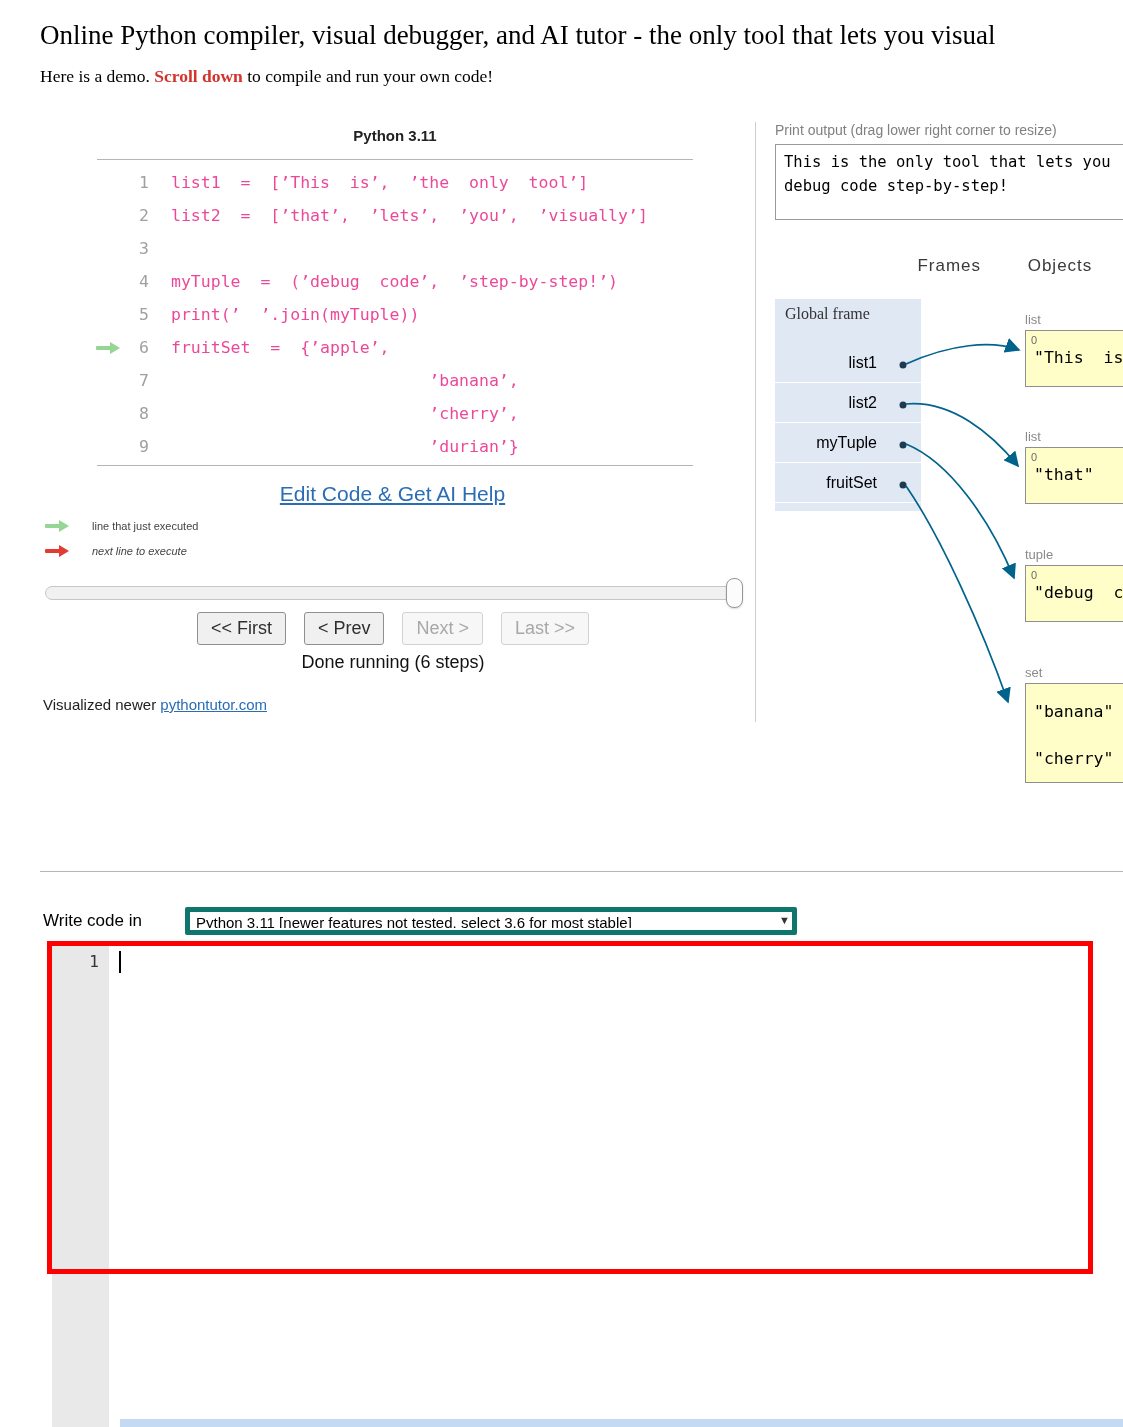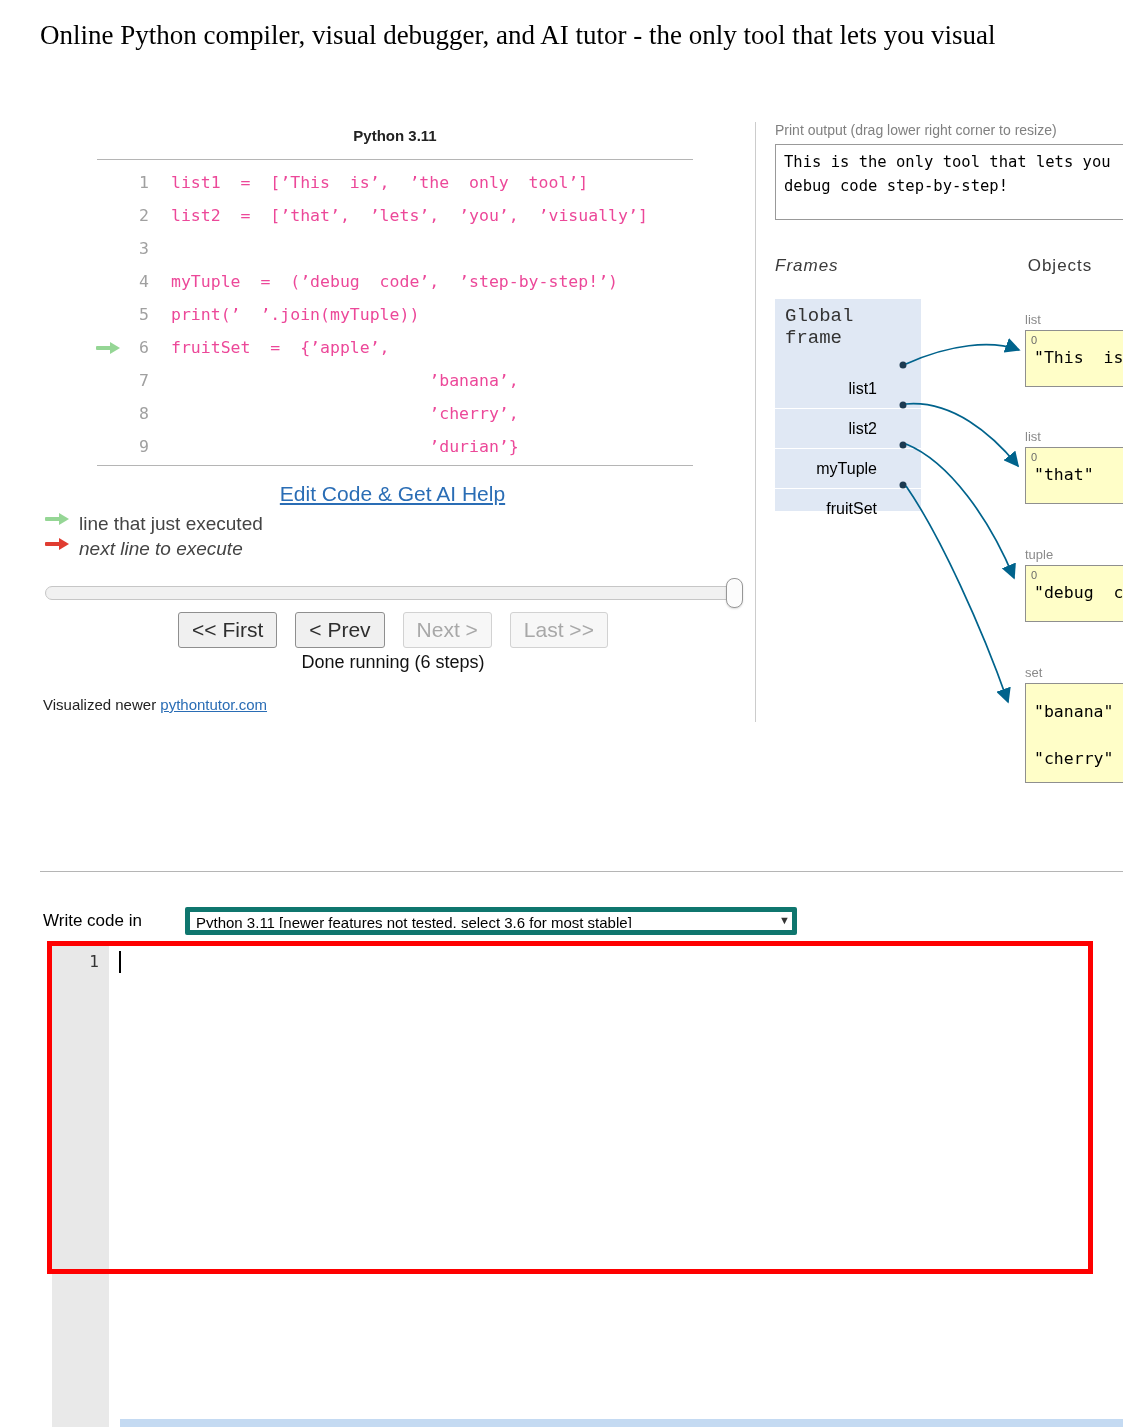--- a/index.html
+++ b/index.html
@@ -27,48 +27,48 @@
   .arrow-icon{display:inline-block;position:relative;width:25px;height:12px;}
   .arrow-icon .shaft{position:absolute;left:0;top:4px;width:15px;height:4px;border-radius:1px;}
   .arrow-icon .head{position:absolute;left:14px;top:0;width:0;height:0;
                     border-top:6px solid transparent;border-bottom:6px solid transparent;border-left:10px solid;}
   .arrow-green .shaft{background:#95d695;} .arrow-green .head{border-left-color:#95d695;}
   .arrow-red .shaft{background:#e03c31;}  .arrow-red .head{border-left-color:#e03c31;}
 
   .edit-link-wrap{left:45px;top:482px;width:695px;text-align:center;font-size:21px;}
   a.link{color:#2a6db5;text-decoration:underline;cursor:pointer;}
 
-  .legend-row{left:45px;height:25px;display:flex;gap:9px;font-size:19px;color:#444;}
+  .legend-row{left:45px;height:25px;display:flex;align-items:center;gap:22px;font-size:11px;color:#444;}
   .legend-just{top:513px;} .legend-next{top:538px;font-style:italic;}
 
   .slider{left:45px;top:586px;width:696px;height:12px;background:#f1f1f1;border:1px solid #c6c6c6;
           border-radius:7px;cursor:pointer;}
   .slider-thumb{position:absolute;left:680px;top:-9px;width:15px;height:28px;background:#fcfcfc;
                 border:1px solid #979797;border-radius:8px;box-shadow:0 1px 2px rgba(0,0,0,.15);cursor:grab;}
 
   .nav-row{left:45px;top:612px;width:696px;display:flex;justify-content:center;gap:18px;}
-  .nav-btn{font-family:"Liberation Sans",sans-serif;font-size:21px;padding:5px 13px;border-radius:3px;
+  .nav-btn{font-family:"Liberation Sans",sans-serif;font-size:18px;padding:5px 13px;border-radius:3px;
            border:1px solid #8f8f8f;background:#f0f0f0;color:#2e2e2e;cursor:pointer;}
   .nav-btn.disabled{border-color:#d2d2d2;background:#f7f7f7;color:#a8a8a8;cursor:default;}
 
   .status-line{left:45px;top:652px;width:696px;text-align:center;font-size:18px;color:#111;}
   .credit-line{left:43px;top:696px;font-size:15px;color:#222;}
 
   .v-divider{left:755px;top:122px;width:1px;height:600px;background:#ccc;}
 
   
   .output-label{left:775px;top:122px;font-size:14px;color:#808080;white-space:nowrap;}
   .output-box{left:775px;top:144px;width:360px;height:64px;border:1px solid #999;background:#fff;
               font-family:"DejaVu Sans Mono","Liberation Mono",monospace;font-size:15.5px;line-height:24px;
               padding:5px 8px;white-space:pre;overflow:hidden;resize:both;}
-  .frames-header{left:775px;top:256px;width:206px;text-align:left;font-size:17px;color:#3a3a3a;letter-spacing:1px;font-style:italic;}
+  .frames-header{left:775px;top:256px;width:206px;text-align:right;font-size:17px;color:#3a3a3a;letter-spacing:1px;}
   .objects-header{left:990px;top:256px;width:140px;text-align:center;font-size:17px;color:#3a3a3a;letter-spacing:1px;}
 
   .global-frame{left:775px;top:299px;width:146px;height:212px;background:#e0e8f4;box-sizing:border-box;}
-  .gf-title{padding:6px 0 0 10px;font-family:Liberation Mono, monospace;font-size:19px;color:#333;}
+  .gf-title{padding:6px 0 0 10px;font-family:Liberation Serif, serif;font-size:16px;color:#333;}
   .gf-rows{margin-top:20px;}
   .gf-row{height:39px;line-height:39px;border-bottom:1px solid #fff;padding-right:44px;text-align:right;
           font-size:16px;color:#000;}
 
   .obj-label{left:1025px;font-size:13px;color:#8a8a8a;}
   .obj-box{left:1025px;width:170px;background:#fffec8;border:1px solid #8f8f8f;box-sizing:border-box;overflow:hidden;}
   .obj-index{font-size:11px;color:#6a6a6a;padding:3px 0 0 5px;}
   .obj-value{font-family:"DejaVu Sans Mono","Liberation Mono",monospace;font-size:16.5px;color:#000;
              padding:2px 0 0 8px;white-space:pre;}
   .obj-box.set .obj-value{padding:0 0 0 8px;line-height:47px;}
@@ -93,20 +93,23 @@
 
   .gutter-below{left:52px;top:1274px;width:57px;height:153px;background:#e9e9e9;}
   .bottom-strip{left:120px;top:1419px;width:1003px;height:8px;background:#c4daf2;}
 </style>
 </head>
 <body>
 
 <div id="app">
 
   <div class="abs page-title">Online Python compiler, visual debugger, and AI tutor - the only tool that lets you visual</div>
+  <div class="abs demo-line">
+    <span>Here is a demo. </span><span class="hl">Scroll down</span><span> to compile and run your own code!</span>
+  </div>
 
   <div class="abs lang-header">Python 3.11</div>
   <div class="abs rule rule-top"></div>
 
   <div class="abs code-block">
     <div class="code-row">
       <span class="marker"></span>
       <span class="lnum">1</span>
       <span class="ltext">list1  =  [’This  is’,  ’the  only  tool’]</span>
     </div>

